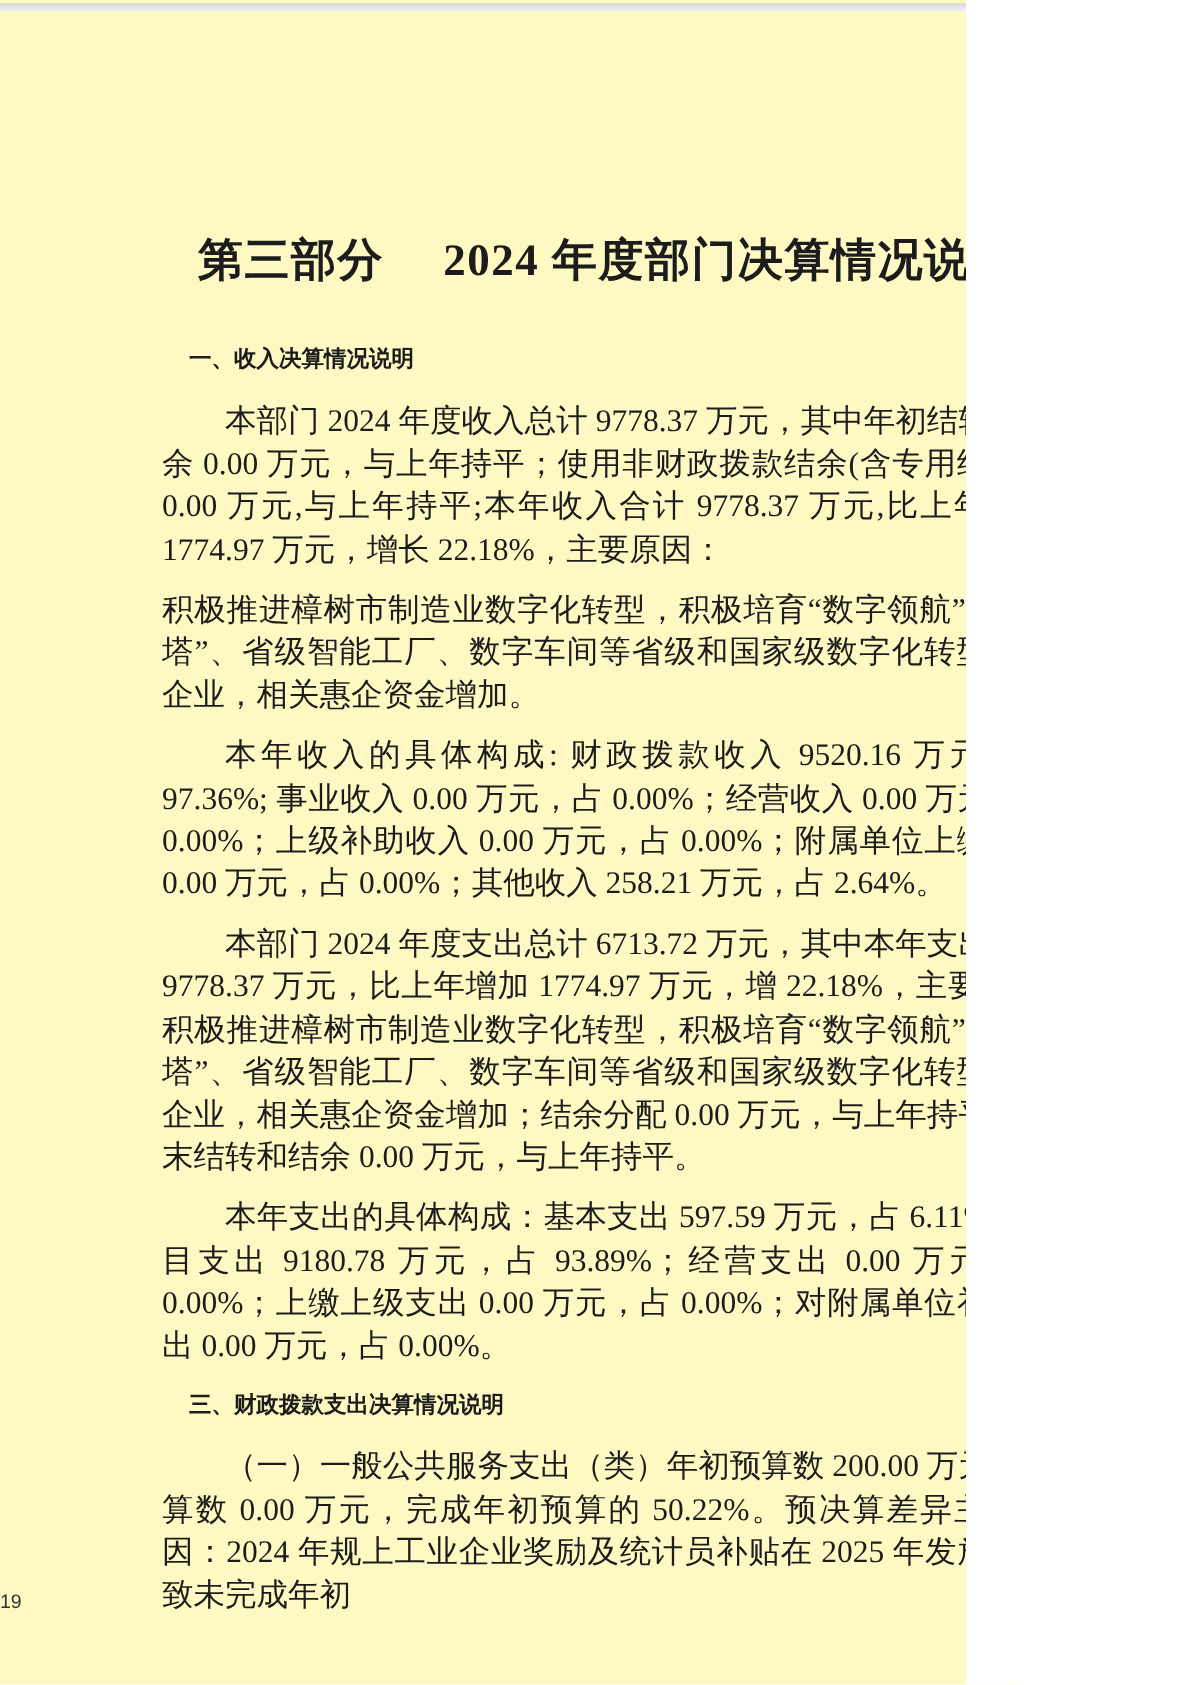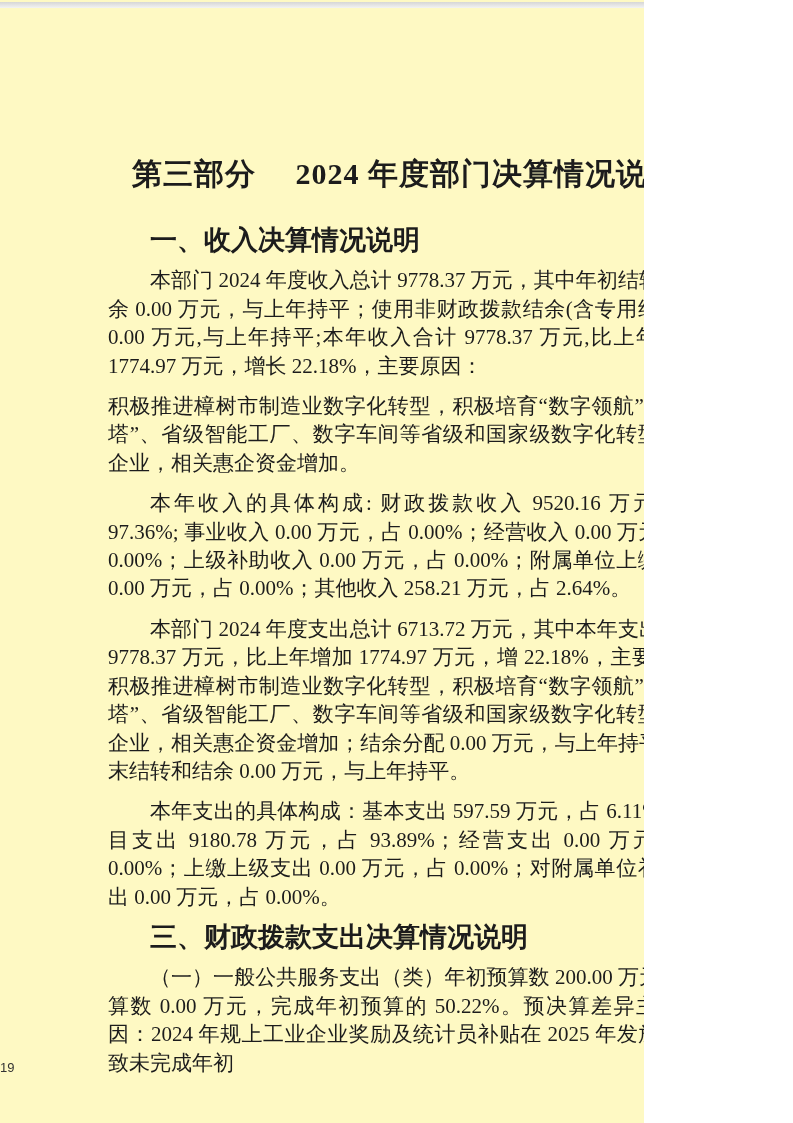--- a/index.html
+++ b/index.html
@@ -34,21 +34,21 @@
     font-size: 30px;
     font-weight: bold;
     line-height: 44px;
     text-align: center;
     letter-spacing: 1px;
     margin: 0 0 30px 0;
     white-space: nowrap;
   }
   .section-heading {
     font-family: "Liberation Sans", "DejaVu Sans", sans-serif;
-    font-size: 27px;
+    font-size: 15px;
     font-weight: bold;
     line-height: 28.4px;
     text-indent: 2em;
     margin: 0;
   }
   .para {
     font-size: 21px;
     line-height: 28.4px;
     margin: 12px;
     text-align: justify;

